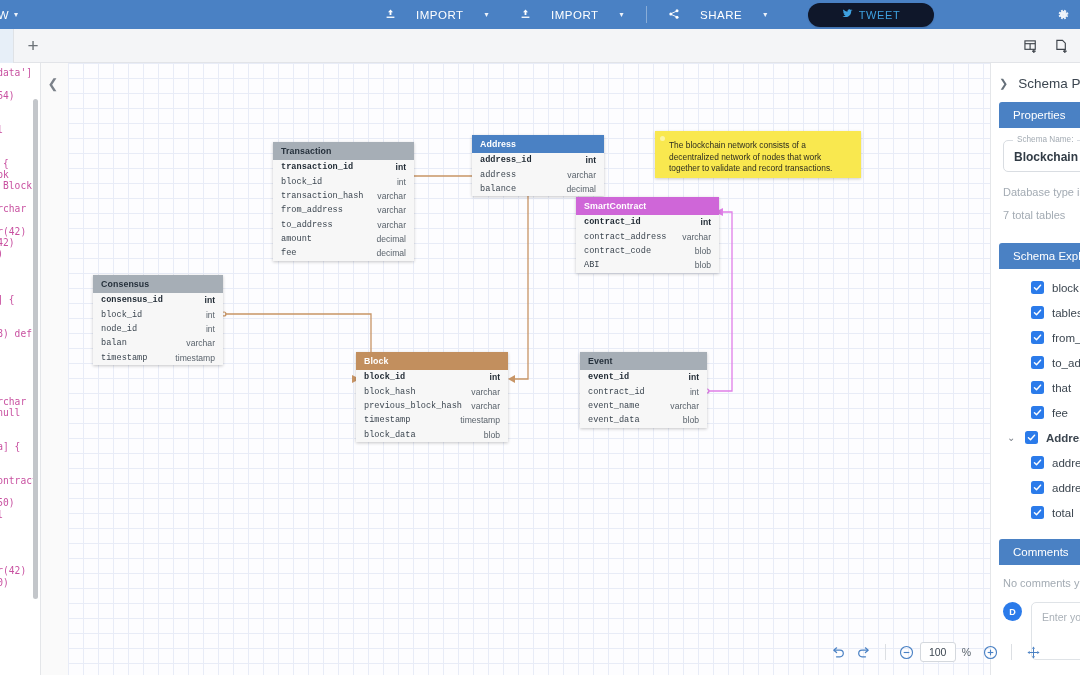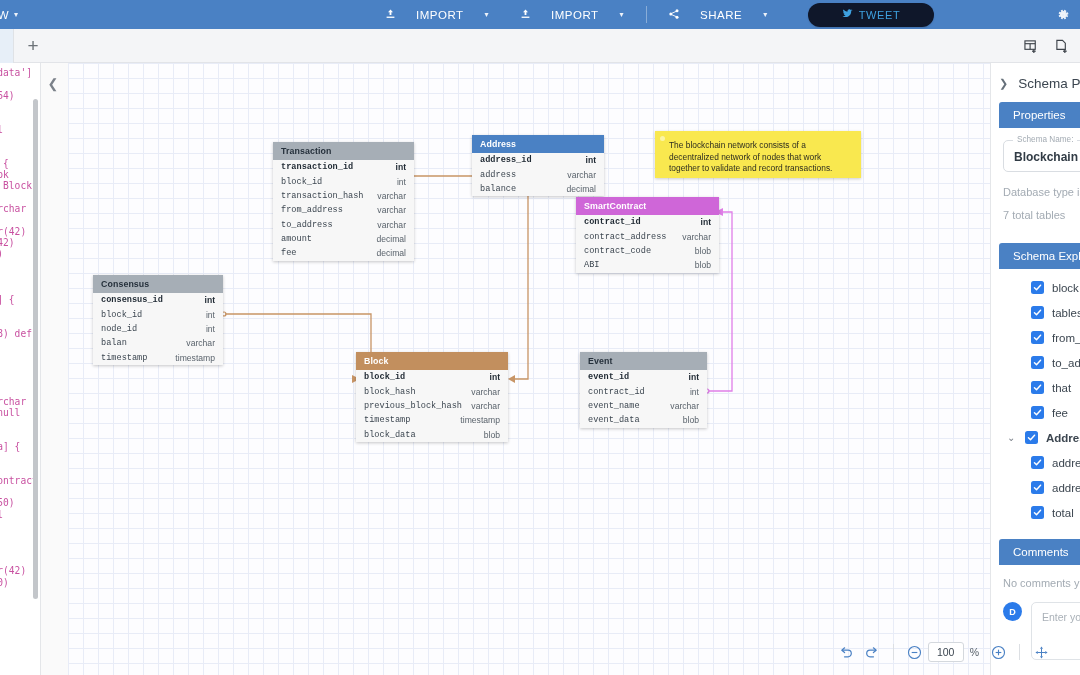--- a/index.html
+++ b/index.html
@@ -150,21 +150,21 @@
   .note-dot {
     position: absolute; left: 5px; top: 5px; width: 5px; height: 5px;
     border-radius: 50%; background: #fbf4a6;
   }
 
   
   .conn { position: absolute; pointer-events: none; }
 
   
   .zoombar {
-    position: absolute; right: 26px; bottom: 10px;
+    position: absolute; right: 34px; bottom: 10px;
     display: flex; align-items: center; gap: 0px;
     z-index: 5;
   }
   .zb-ico {
     width: 26px; height: 26px; display: flex; align-items: center; justify-content: center;
     color: #4a81c4; font-size: 13px; cursor: pointer;
   }
   .zb-sep { width: 1px; height: 16px; background: #dcdfe3; margin: 0 8px; }
   .zoom-val {
     width: 36px; height: 20px; border: 1px solid #d4d8dd; border-radius: 3px;

